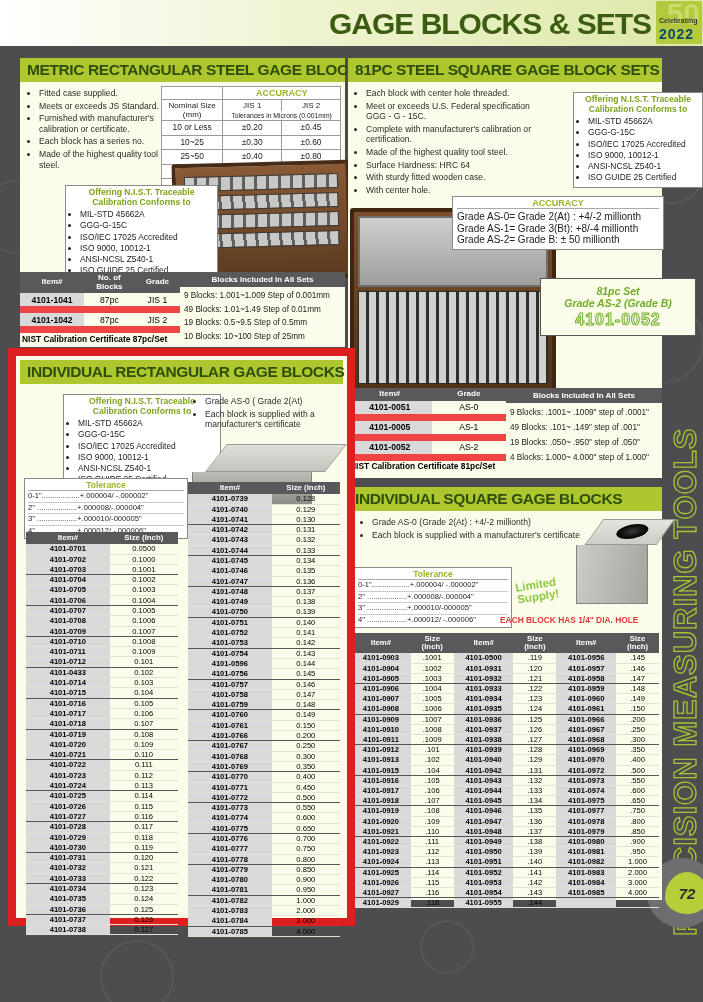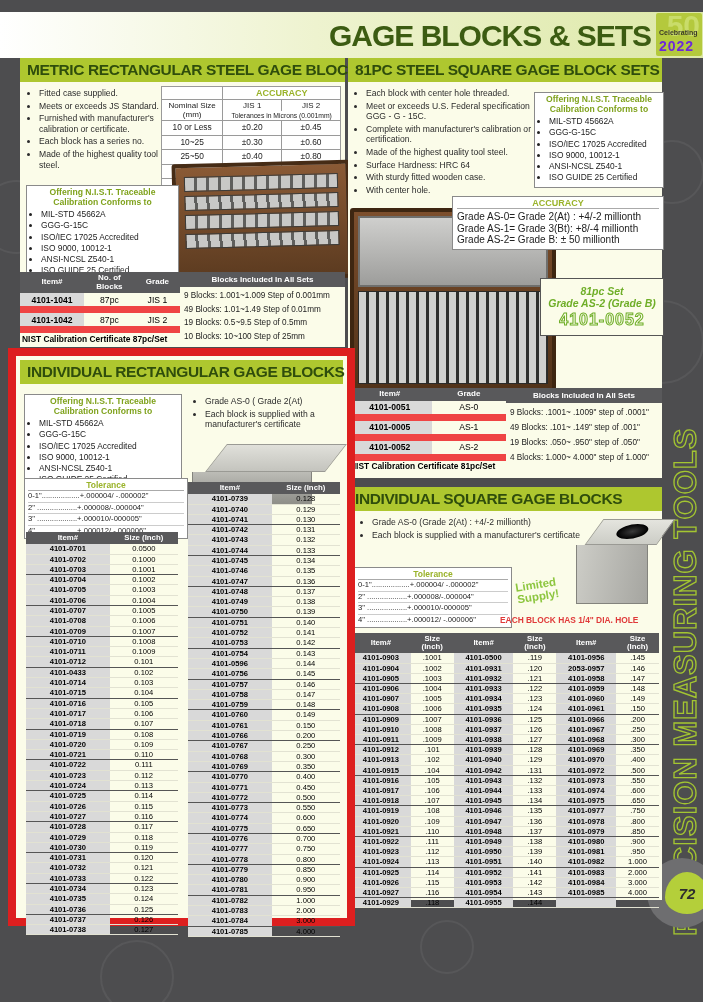--- a/index.html
+++ b/index.html
@@ -4,50 +4,50 @@
 <style>
   html,body{margin:0;padding:0;}
   body{font-family:"Liberation Sans",sans-serif;background:#333;}
   .page{position:relative;width:703px;height:1002px;background:#4d4d4f;overflow:hidden;}
   .abs{position:absolute;}
 
   
   .gear{position:absolute;border:2px solid rgba(255,255,255,0.06);border-radius:50%;}
 
   
-  .hdr{position:absolute;top:12px;left:0;width:703px;height:46px;
+  .hdr{position:absolute;top:0;left:0;width:703px;height:46px;
        background:linear-gradient(to right,#ffffff 0%,#eef3cf 45%,#dde8a8 100%);}
   .hdr-title{position:absolute;top:7px;right:52px;font-size:30px;font-weight:bold;
        color:#3c5c12;letter-spacing:-1px;}
   .hdr-badge{position:absolute;top:1px;right:1px;width:46px;height:43px;background:#b4c93d;
        border-radius:2px;overflow:hidden;}
   .hdr-badge .fifty{position:absolute;top:-4px;right:2px;font-size:30px;font-weight:bold;color:#c9dc6a;}
   .hdr-badge .cel{position:absolute;top:16px;left:3px;font-size:7px;font-weight:bold;color:#3a3a28;}
-  .hdr-badge .yr{position:absolute;top:25px;left:3px;font-size:14px;font-weight:bold;color:#6d28d9;
+  .hdr-badge .yr{position:absolute;top:25px;left:3px;font-size:14px;font-weight:bold;color:#0c4a6e;
        letter-spacing:1px;}
 
   
   .side-text{position:absolute;right:-1px;top:326px;height:610px;writing-mode:vertical-rl;
        transform:rotate(180deg);font-size:31px;font-weight:bold;letter-spacing:1px;
        color:rgba(0,0,0,0);-webkit-text-stroke:1.3px #a3c531;}
   .page-badge{position:absolute;right:-6px;top:872px;width:44px;height:42px;background:#b4cf3a;
        border-radius:50% 50% 50% 50%/60% 60% 40% 40%;display:flex;align-items:center;justify-content:center;}
   .page-badge span{font-size:15px;font-weight:bold;color:#2e2e2e;font-style:italic;}
   .corner-gear{position:absolute;right:-14px;top:858px;width:70px;height:70px;border-radius:50%;
        background:#6e6e70;}
 
   
   .panel{position:absolute;background:#fbfce9;}
   .bar{height:24px;background:#aec72f;display:flex;align-items:center;padding-left:7px;}
   .bar span{font-size:15.5px;font-weight:bold;color:#2f4d0c;letter-spacing:-0.4px;white-space:nowrap;}
 
   ul.bullets{margin:0;padding:0 0 0 13px;list-style:disc;}
   ul.bullets li{font-size:8.6px;color:#2c2c2c;line-height:10.6px;margin-bottom:2px;}
 
-  .obox{background:#fff;border:1.5px solid #8a8a8a;padding:2px 4px 3px 4px;}
+  .obox{background:#fff;border:1.5px solid #8a8a8a;padding:2px 4px 3px 4px;margin-left:39px;}
   .obox .otitle{font-size:8.6px;font-weight:bold;color:#7fa21c;text-align:center;line-height:9.5px;margin-bottom:2px;}
   .obox ul{margin:0;padding:0 0 0 10px;list-style:disc;}
   .obox ul li{font-size:8.4px;color:#222;line-height:11.3px;}
 
   
   table.acc{border-collapse:collapse;background:#fff;}
   table.acc th,table.acc td{border:1px solid #9a9a9a;font-size:8px;color:#222;text-align:center;padding:1px 2px;}
   table.acc .acc-title{color:#9ab32a;font-weight:bold;font-size:9px;border-bottom:none;}
   table.acc .sub{font-size:6.8px;}
   table.acc td{font-size:8.4px;line-height:11.5px;}
@@ -105,21 +105,21 @@
        margin-left:24px;border:1px solid #9a9a94;}
   .slab .front{width:118px;height:32px;background:linear-gradient(#bcbcb6,#8e8e88);border:1px solid #83837d;
        border-top:none;}
   .cube .top{width:70px;height:24px;background:linear-gradient(#e4e4de,#cccdc6);transform:skewX(-36deg);
        margin-left:18px;border:1px solid #9a9a94;position:relative;}
   .cube .hole{position:absolute;left:22px;top:4px;width:30px;height:15px;border-radius:50%;
        background:radial-gradient(#3a3a3a,#000 70%);}
   .cube .front{width:70px;height:58px;background:linear-gradient(100deg,#cdcdc7,#a5a5a0);
        border:1px solid #83837d;border-top:none;}
 
-  .setbox{background:#fbfce9;border:1.5px solid #555;text-align:center;z-index:5;padding:6px 4px;}
+  .setbox{background:#fbfce9;border:1.5px solid #555;text-align:center;z-index:5;padding:6px 20px;}
   .setbox .l1{font-size:10.5px;font-weight:bold;font-style:italic;color:#6fae28;}
   .setbox .l2{font-size:10.5px;font-weight:bold;font-style:italic;color:#6fae28;}
   .setbox .l3{font-size:16px;font-weight:bold;color:rgba(251,252,233,1);-webkit-text-stroke:1px #6fae28;
       letter-spacing:1px;margin-top:2px;}
 
   .limited{font-size:11.5px;font-weight:bold;color:#8dc63f;transform:rotate(-9deg);line-height:12px;}
   .rednote{font-size:8.4px;font-weight:bold;color:#e03a3a;}
 </style>
 </head>
 <body>
@@ -784,21 +784,21 @@
             <td>4101-0500</td>
             <td>.119</td>
             <td>4101-0956</td>
             <td>.145</td>
           </tr>
           <tr>
             <td>4101-0904</td>
             <td>.1002</td>
             <td>4101-0931</td>
             <td>.120</td>
-            <td>2053-0957</td>
+            <td>4101-0957</td>
             <td>.146</td>
           </tr>
           <tr>
             <td>4101-0905</td>
             <td>.1003</td>
             <td>4101-0932</td>
             <td>.121</td>
             <td>4101-0958</td>
             <td>.147</td>
           </tr>

